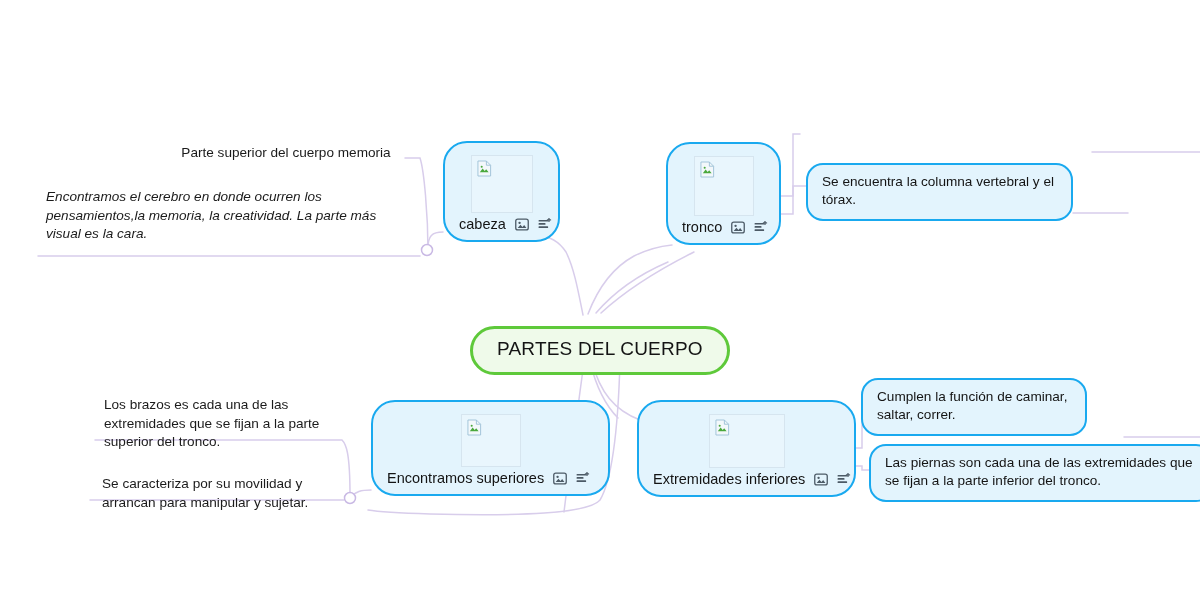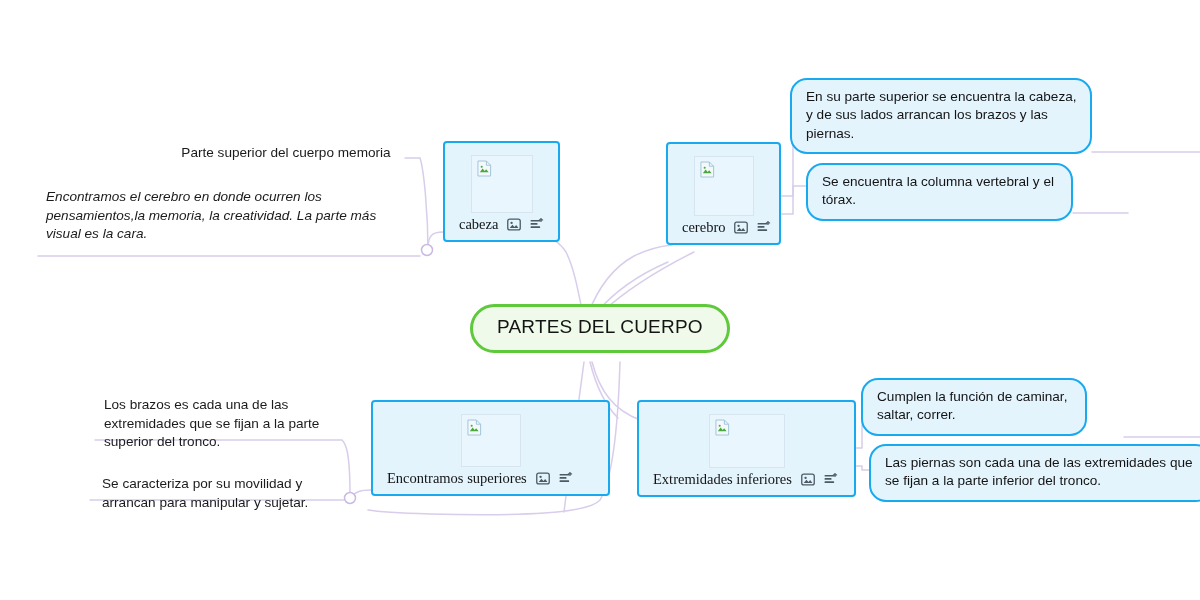--- a/index.html
+++ b/index.html
@@ -52,24 +52,23 @@
     letter-spacing: .2px;
     color: #141414;
     white-space: nowrap;
     line-height: 1.1;
   }
 
   
   .topic-node {
     background: #e3f4fd;
     border: 2.2px solid #19a9ef;
-    border-radius: 4px;
+    border-radius: 24px;
     padding: 10px 12px 7px 12px;
     box-sizing: border-box;
-    font-family: Liberation Serif, serif;
   }
   .topic-thumb {
     border: 1px solid #d6e5ef;
     background: #e9f6fd;
     box-sizing: border-box;
     position: relative;
     margin: 2px auto 4px auto;
   }
   .topic-caption {
     display: flex;
@@ -154,21 +153,21 @@
       <circle cx="350" cy="498" r="5.5" fill="#ffffff" stroke="#c9b9e4" stroke-width="1.5"></circle>
 
       <path d="M856,448 L862,448 L862,400 L868,400"></path>
       <path d="M856,466 L862,466 L862,470 L870,470"></path>
       <path d="M1124,437 L1200,437"></path>
 
       <path d="M620,362 C618,430 612,480 600,500 C588,514 520,516 430,514 C400,513 380,512 368,510"></path>
     </g>
   </svg>
 
-  <div class="node root-node" style="left:470px; top:304px;text-align:center;">
+  <div class="node root-node" style="left:470px; top:326px;text-align:center;">
     <span>PARTES DEL CUERPO</span>
   </div>
 
   <div class="node topic-node" style="left:443px; top:141px; width:117px;">
     <div class="topic-thumb" style="width:62px; height:58px;">
       <svg class="broken-img" viewBox="0 0 16 18">
         <path d="M1 1 h9 l4.5 4.5 V17 H1 Z" fill="#f3f8fb" stroke="#9fc2d8" stroke-width="1"></path>
         <path d="M10 1 v4.5 h4.5" fill="none" stroke="#9fc2d8" stroke-width="1"></path>
         <path d="M3 13 l3-4 2.2 2.6 1.6-1.8 2.6 3.2 Z" fill="#4aa83c"></path>
         <circle cx="5" cy="7.2" r="1.1" fill="#4aa83c"></circle>
@@ -205,42 +204,39 @@
   <div class="node topic-node" style="left:666px; top:142px; width:115px;">
     <div class="topic-thumb" style="width:60px; height:60px;">
       <svg class="broken-img" viewBox="0 0 16 18">
         <path d="M1 1 h9 l4.5 4.5 V17 H1 Z" fill="#f3f8fb" stroke="#9fc2d8" stroke-width="1"></path>
         <path d="M10 1 v4.5 h4.5" fill="none" stroke="#9fc2d8" stroke-width="1"></path>
         <path d="M3 13 l3-4 2.2 2.6 1.6-1.8 2.6 3.2 Z" fill="#4aa83c"></path>
         <circle cx="5" cy="7.2" r="1.1" fill="#4aa83c"></circle>
       </svg>
     </div>
     <div class="topic-caption">
-      <span class="cap-text">cerebro</span>
+      <span class="cap-text">tronco</span>
       <span class="mini-icon">
         <svg width="14" height="13" viewBox="0 0 16 15">
           <rect x="0.8" y="1.2" width="14.4" height="12.6" rx="2.4" fill="none" stroke="#4c5a66" stroke-width="1.5"></rect>
           <circle cx="5.2" cy="5.6" r="1.35" fill="#4c5a66"></circle>
           <path d="M3 11.4 l3.2-3.6 2.3 2.5 2-2.1 2.6 3.2 Z" fill="#4c5a66"></path>
         </svg>
       </span>
       <span class="mini-icon">
         <svg width="14" height="13" viewBox="0 0 16 15">
           <rect x="0.6" y="2.2" width="11" height="1.9" rx="0.6" fill="#4c5a66"></rect>
           <rect x="0.6" y="5.9" width="8" height="1.9" rx="0.6" fill="#4c5a66"></rect>
           <rect x="0.6" y="9.6" width="11" height="1.9" rx="0.6" fill="#4c5a66"></rect>
           <path d="M12.6 0.4 v3.6 M10.8 2.2 h3.6" stroke="#4c5a66" stroke-width="1.5" stroke-linecap="round"></path>
         </svg>
       </span>
     </div>
   </div>
 
-  <div class="node bubble-node" style="left:790px; top:78px; width:302px;">
-    <span>En su parte superior se encuentra la cabeza, y de sus lados arrancan los brazos y las piernas.</span>
-  </div>
 
   <div class="node bubble-node" style="left:806px; top:163px; width:267px;border-radius:17px;">
     <span>Se encuentra la columna vertebral y el tórax.</span>
   </div>
 
   <div class="node topic-node" style="left:371px; top:400px; width:239px;">
     <div class="topic-thumb" style="width:60px; height:53px;">
       <svg class="broken-img" viewBox="0 0 16 18">
         <path d="M1 1 h9 l4.5 4.5 V17 H1 Z" fill="#f3f8fb" stroke="#9fc2d8" stroke-width="1"></path>
         <path d="M10 1 v4.5 h4.5" fill="none" stroke="#9fc2d8" stroke-width="1"></path>

